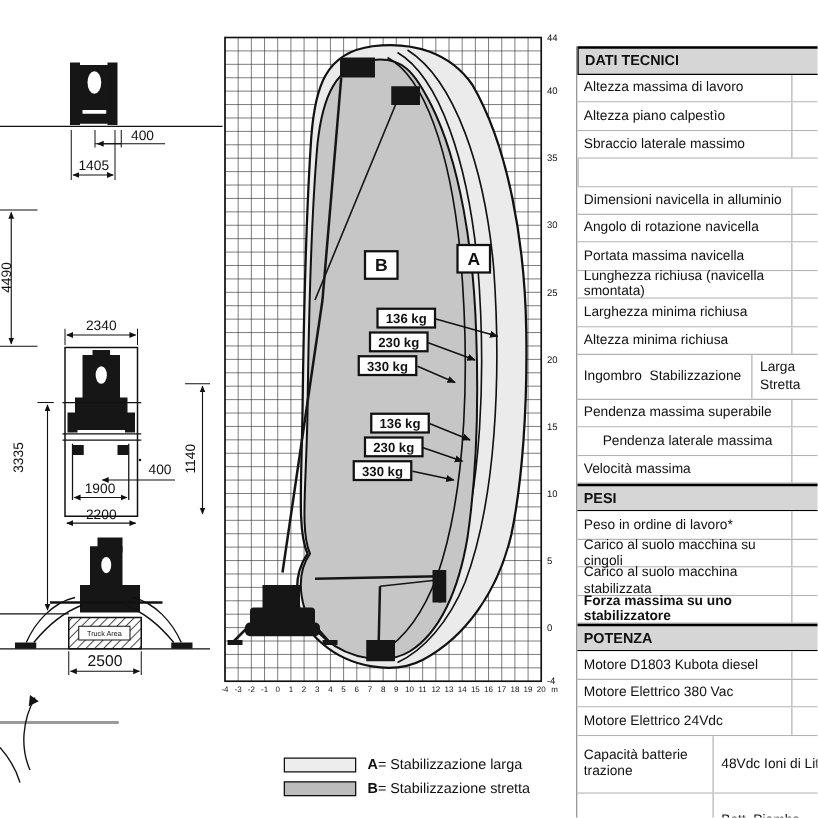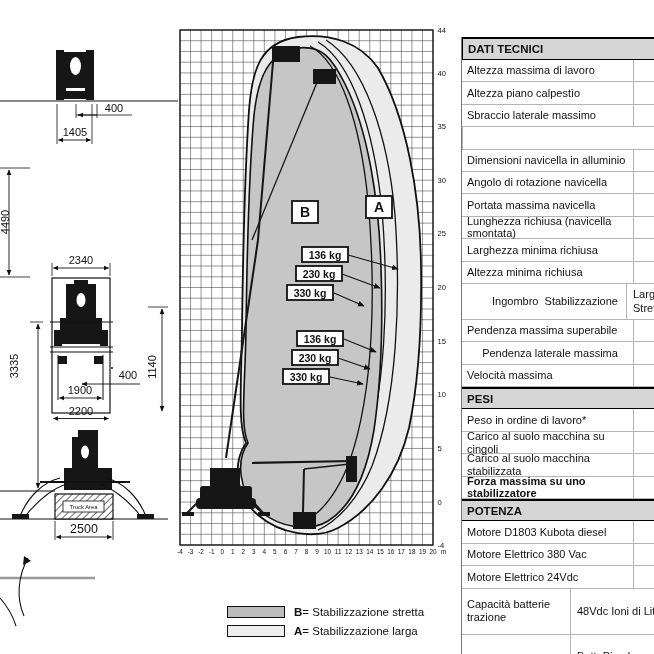--- a/index.html
+++ b/index.html
@@ -368,21 +368,21 @@
         </div>
         <div class="tt-row" style="height: 22.4px;">
           <div class="tt-label" style="width: 166px;">Larghezza minima richiusa</div>
           <div class="tt-val"></div>
         </div>
         <div class="tt-row" style="height: 22.4px;">
           <div class="tt-label" style="width: 166px;">Altezza minima richiusa</div>
           <div class="tt-val"></div>
         </div>
         <div class="tt-row" style="height: 36px;">
-          <div class="tt-label" style="width: 134px; margin-left: 25px;">Ingombro  Stabilizzazione</div>
+          <div class="tt-label" style="width: 134px;">Ingombro  Stabilizzazione</div>
           <div class="tt-val">Larga
 Stretta</div>
         </div>
         <div class="tt-row" style="height: 22.4px;">
           <div class="tt-label" style="width: 166px;">Pendenza massima superabile</div>
           <div class="tt-val"></div>
         </div>
         <div class="tt-row" style="height: 22.4px;">
           <div class="tt-label" style="width: 166px; text-align: center;">Pendenza laterale massima</div>
           <div class="tt-val"></div>
@@ -426,23 +426,23 @@
           <div class="tt-val">48Vdc Ioni di Litio</div>
         </div>
         <div class="tt-row" style="height: 44px;">
           <div class="tt-label" style="width: 103px;"></div>
           <div class="tt-val">Batt. Piombo</div>
         </div>
       </div>
 </div>
 
 <div id="legend">
+      <div class="leg-row">
+        <span class="leg-swatch" style="background: rgb(237, 237, 237);"></span>
+        <span><span class="leg-key">A</span>= Stabilizzazione larga</span>
+      </div>
       <div class="leg-row">
         <span class="leg-swatch" style="background: rgb(188, 188, 188);"></span>
         <span><span class="leg-key">B</span>= Stabilizzazione stretta</span>
       </div>
-      <div class="leg-row">
-        <span class="leg-swatch" style="background: rgb(237, 237, 237);"></span>
-        <span><span class="leg-key">A</span>= Stabilizzazione larga</span>
-      </div>
     </div>
 
 </div>
 
 </body></html>

